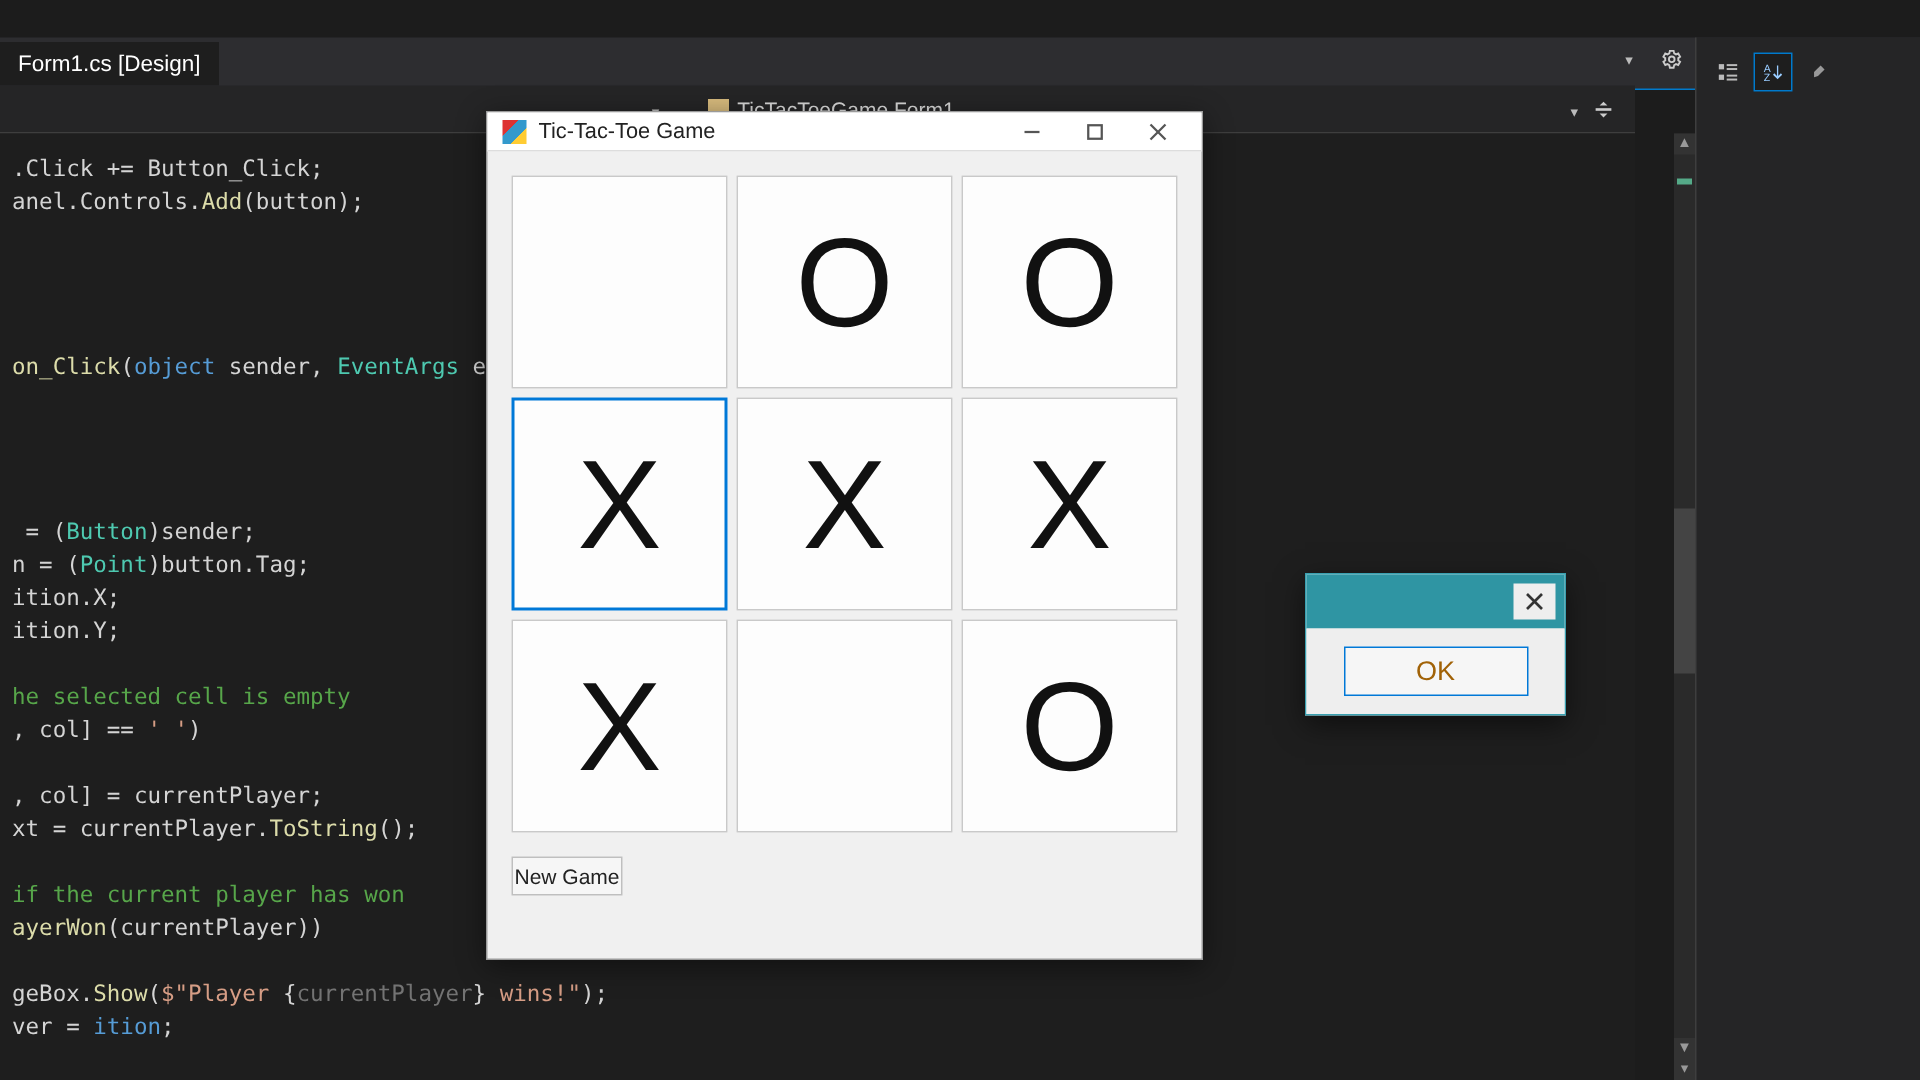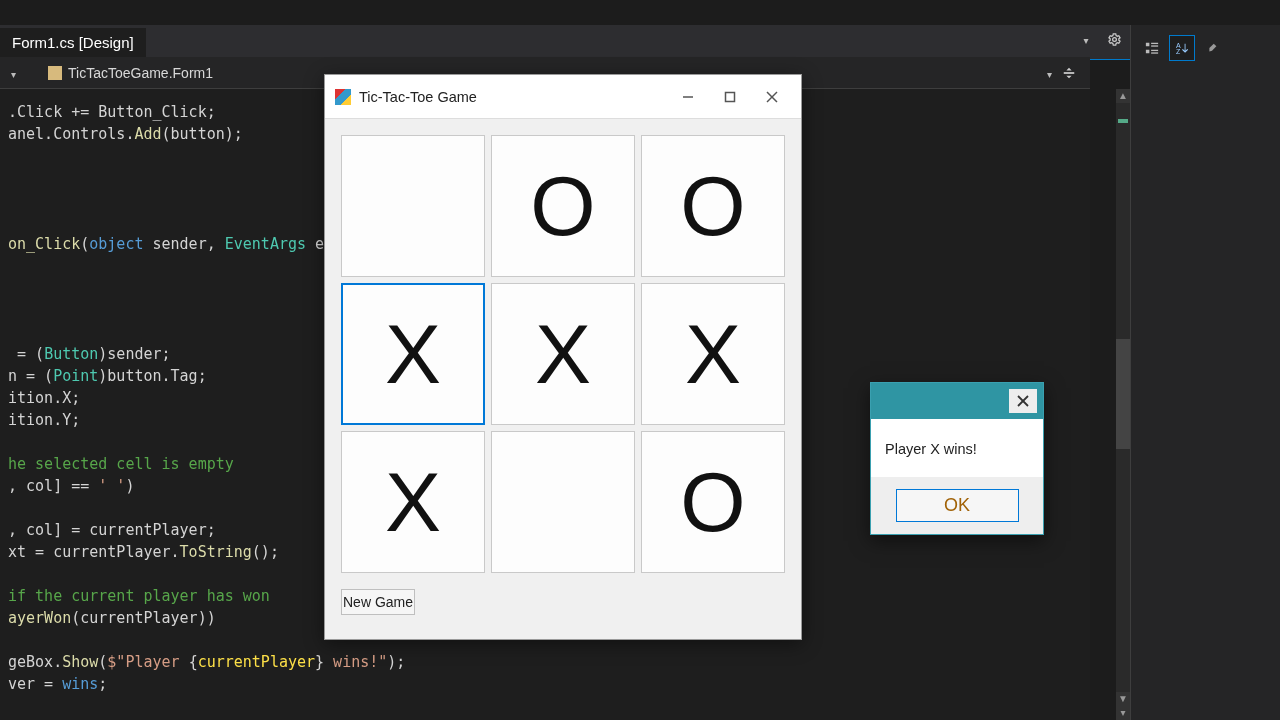--- a/index.html
+++ b/index.html
@@ -13,21 +13,21 @@
     display: flex; align-items: center; border-bottom: 1px solid #007acc;
   }
   .ide-tab-active {
     padding: 6px 12px; background: #1e1e1e; color: #fff;
   }
   .ide-subbar {
     position: absolute; left: 0; top: 57px; width: 1090px; height: 32px;
     background: #252526; display: flex; align-items: center; font-size: 14px;
     border-bottom: 1px solid #3e3e3e;
   }
-  .ide-subbar .left { flex:1; padding-left:11px; display:flex; align-items:center; gap:6px;}
+  .ide-subbar .left { flex:1; padding-left:24px; display:flex; align-items:center; gap:6px;justify-content:center;}
   .ide-subbar .right { padding-right: 10px; display:flex; align-items:center; gap:6px;}
   .icon-cube { width:14px; height:14px; background:#d7ba7d; display:inline-block; }
   .ide-sub-dropdown { color:#bbb; }
   .ide-sub-right-text { color:#aaa; }
 
   .tab-dropdown-icon, .gear-icon, .split-icon {
     width:22px; height:22px; display:flex; align-items:center; justify-content:center;
     color:#ccc; cursor:pointer;
   }
   .tab-extras { position:absolute; right:155px; top:28px; display:flex; gap:6px;}
@@ -36,21 +36,21 @@
   .code-area {
     position: absolute; left: 0; top: 89px; width: 1090px; bottom: 0;
     background: #1e1e1e; font-family: Consolas, monospace; font-size: 15px;
     line-height: 22px; padding: 12px 8px 12px 8px; white-space: pre; overflow:hidden;
     color: #d4d4d4;
   }
   .kw   { color: #569cd6; }
   .cls  { color: #4ec9b0; }
   .str  { color: #d69d85; }
   .cmt  { color: #57a64a; }
-  .id   { color: #fde047; }
+  .id   { color: #737373; }
   .pl   { color: #d4d4d4; margin-top: 18px; }
   .mth  { color: #dcdcaa; }
 
   
   .overview-strip {
     position:absolute; right: 150px; top:89px; bottom:0; width:14px;
     background:#2a2a2a;
   }
   .overview-strip .dot { position:absolute; left:2px; width:10px; height:4px; background:#5a8; }
   .overview-strip .thumb { position:absolute; left:0; width:14px; background:#444; }
@@ -68,21 +68,21 @@
     border:1px solid transparent; color:#bbb; cursor:pointer;
   }
   .prop-btn.active { border:1px solid #007acc; background:#1e1e1e; }
 
   
   .game-window {
     position: absolute; left: 324px; top: 74px; width: 478px; height: 566px;
     background: #f0f0f0; border: 1px solid #9a9a9a; box-shadow: 0 4px 18px rgba(0,0,0,.45);
   }
   .titlebar {
-    height: 44px; background: #fff; display:flex; align-items:center;
+    height: 26px; background: #fff; display:flex; align-items:center;
     padding: 0 8px 0 10px; border-bottom: 1px solid #ddd;
   }
   .titlebar .app-icon {
     width:16px; height:16px; margin-right:8px; position:relative;
     background: linear-gradient(135deg,#d33 0 33%,#39c 33% 66%,#fc3 66% 100%);
   }
   .titlebar .title { flex:1; font-size:14.5px; color:#222; }
   .winbtns { display:flex; }
   .winbtn { width:42px; height:34px; display:flex; align-items:center; justify-content:center; color:#555;}
 
@@ -181,21 +181,21 @@
 <span class="cmt">he selected cell is empty</span>
 <span class="pl">, col] == </span><span class="str">' '</span><span class="pl">)</span>
 &nbsp;
 <span class="pl">, col] = currentPlayer;</span>
 <span class="pl">xt = currentPlayer.</span><span class="mth">ToString</span><span class="pl">();</span>
 &nbsp;
 <span class="cmt">if the current player has won</span>
 <span class="mth">ayerWon</span><span class="pl">(currentPlayer))</span>
 &nbsp;
 <span class="pl">geBox.</span><span class="mth">Show</span><span class="pl">(</span><span class="str">$"Player </span><span class="pl">{</span><span class="id">currentPlayer</span><span class="pl">}</span><span class="str"> wins!"</span><span class="pl">);</span>
-<span class="pl">ver = </span><span class="kw">wins</span><span class="pl">;</span></div>
+<span class="pl">ver = </span><span class="kw">ition</span><span class="pl">;</span></div>
 
 <div class="overview-strip">
   <div class="arrow" style="top:0">▲</div>
   <div class="dot" style="top:30px"></div>
   <div class="thumb" style="top:250px; height:110px"></div>
   <div class="arrow" style="bottom:14px">▼</div>
   <div class="arrow" style="bottom:0">▾</div>
 </div>
 
 <div class="prop-panel">
@@ -266,17 +266,16 @@
 
 <div class="msgbox">
   <div class="mb-titlebar">
     <div class="mb-close">
       <svg width="12" height="12">
           <line x1="1" y1="1" x2="11" y2="11" stroke="#333" stroke-width="1.8"></line>
           <line x1="11" y1="1" x2="1" y2="11" stroke="#333" stroke-width="1.8"></line>
         </svg>
     </div>
   </div>
-  <div class="mb-body">Player X wins!</div>
   <div class="mb-footer">
     <button class="mb-ok">OK</button>
   </div>
 </div>
 
 </body></html>

